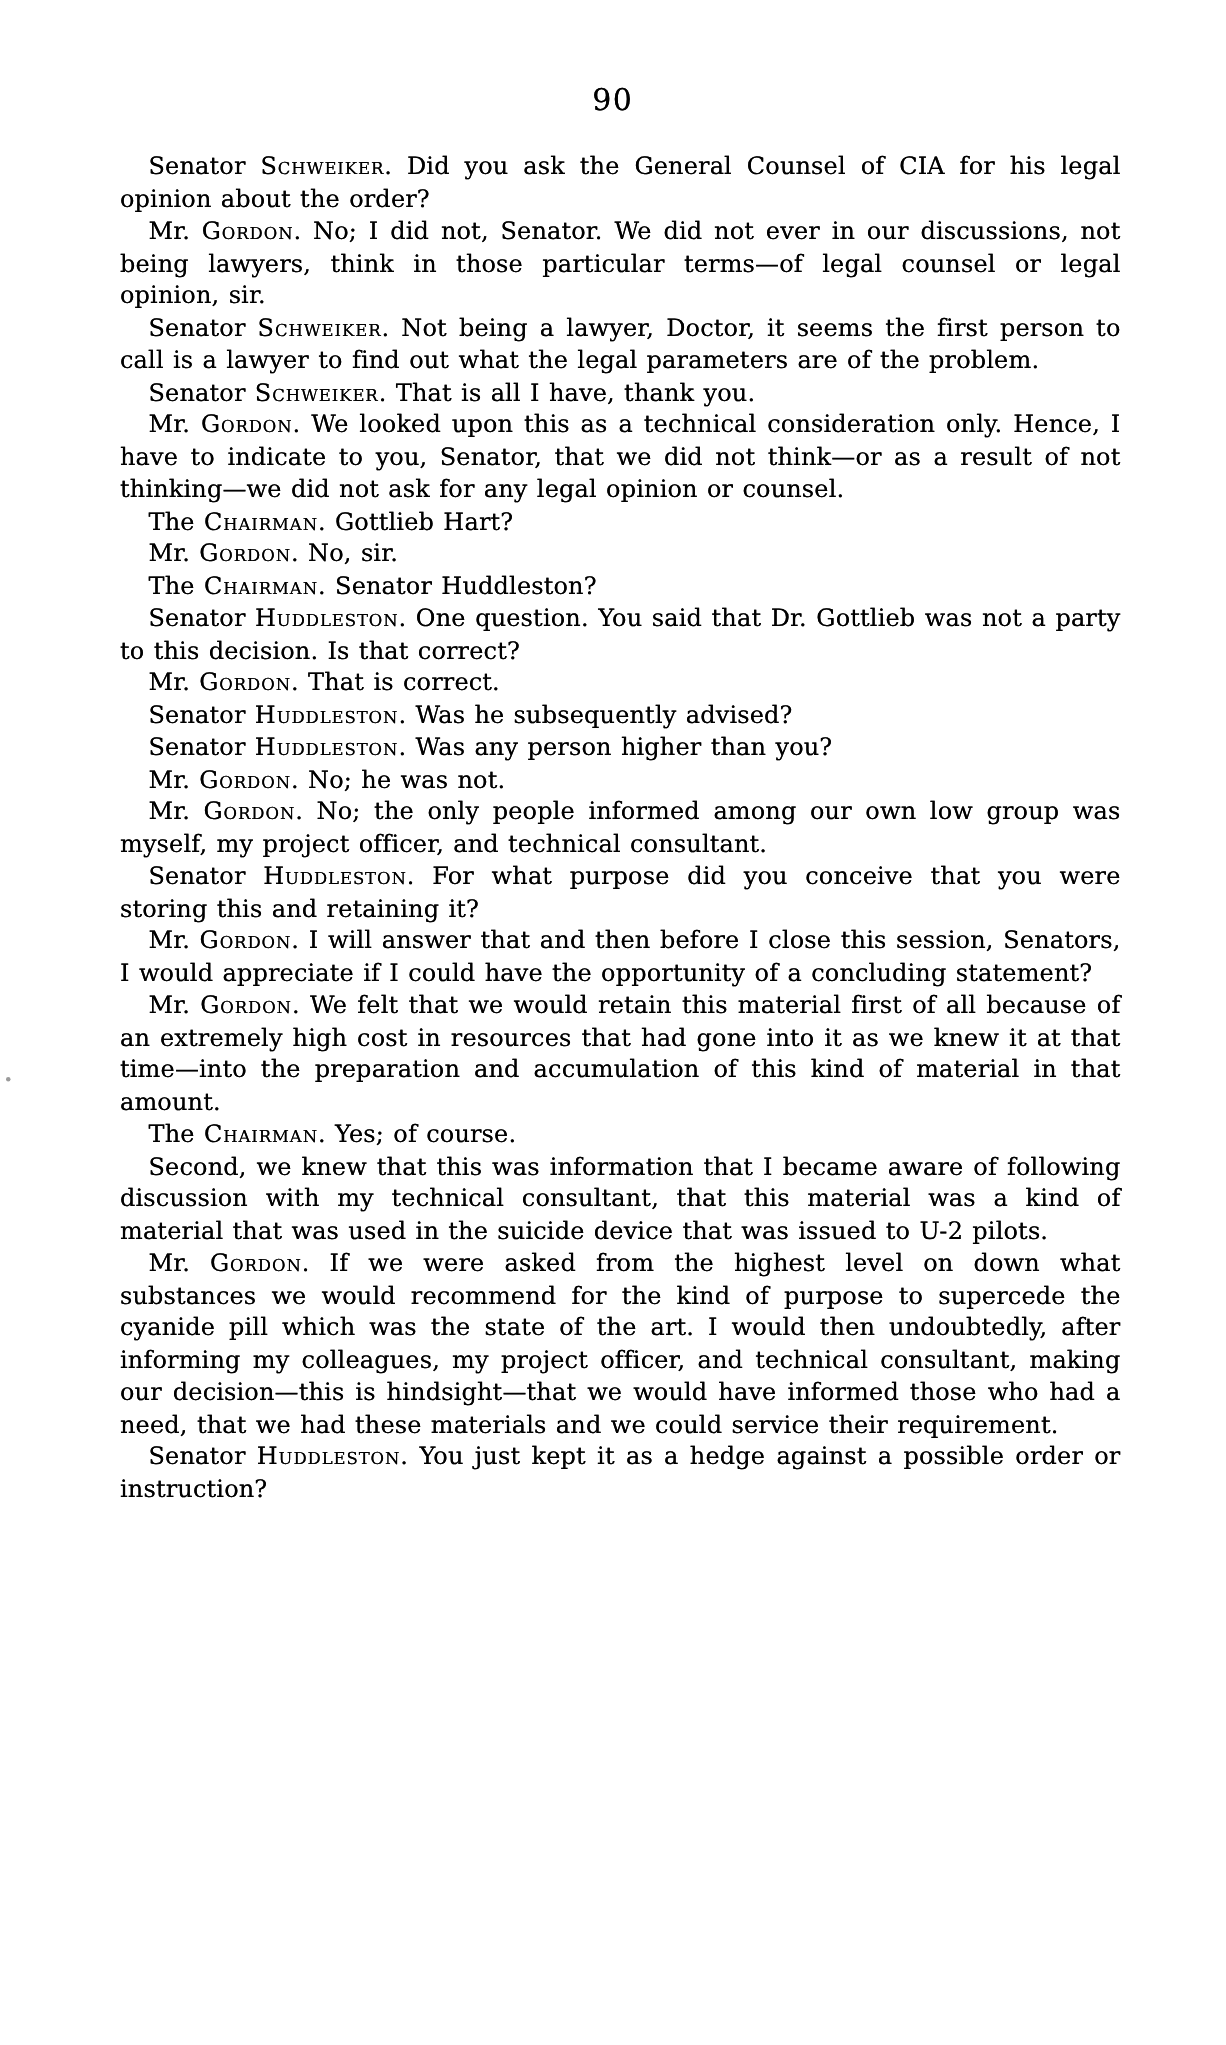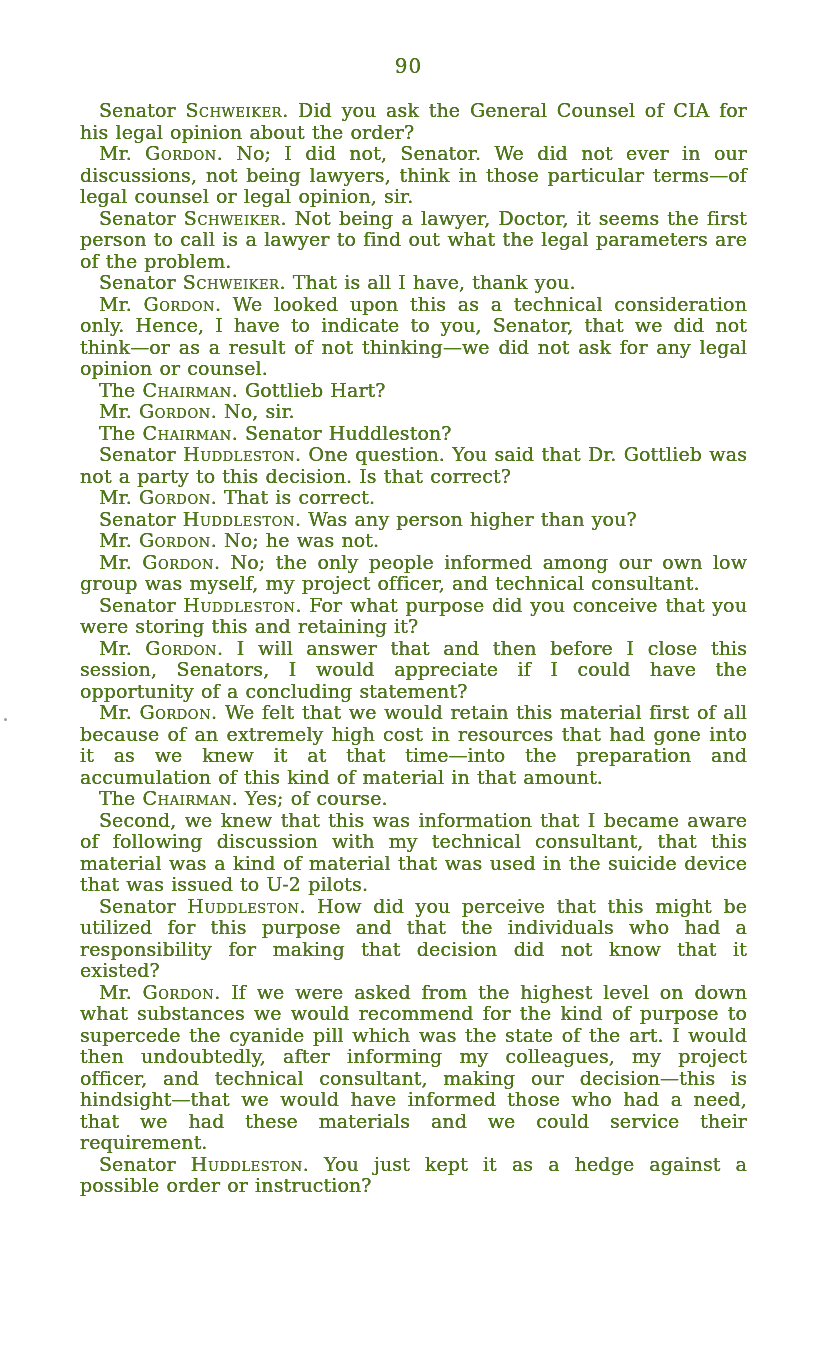--- a/index.html
+++ b/index.html
@@ -5,36 +5,36 @@
   html, body {
     margin: 0;
     padding: 0;
     background: #ffffff;
   }
   .page {
     position: relative;
     width: 817px;
     height: 1363px;
     background: #ffffff;
-    color: #4d7c0f;
+    color: #000000;
     font-family: "DejaVu Serif", "Liberation Serif", serif;
     overflow: hidden;
   }
   .page-number {
     padding-top: 54px;
     text-align: center;
     font-size: 20px;
     line-height: 24px;
     letter-spacing: 1px;
     text-shadow: 0 0 0.4px rgba(0,0,0,0.85);
   }
   .content {
     margin: 22px 70px 0 80px;
     text-align: justify;
-    font-size: 19px;
+    font-size: 16px;
     line-height: 21.5px;
     letter-spacing: 0.1px;
     word-spacing: 1px;
     text-shadow: 0 0 0.4px rgba(0,0,0,0.85);
   }
   .para {
     margin: 0;
     text-indent: 19px;
   }
   .speaker-name {
@@ -71,37 +71,37 @@
 
 
   <p class="para"><span class="speaker-prefix">Mr. </span><span class="speaker-name">Gordon</span><span class="para-text">. No, sir.</span></p>
 
   <p class="para"><span class="speaker-prefix">The </span><span class="speaker-name">Chairman</span><span class="para-text">. Senator Huddleston?</span></p>
 
   <p class="para"><span class="speaker-prefix">Senator </span><span class="speaker-name">Huddleston</span><span class="para-text">. One question. You said that Dr. Gottlieb was not a party to this decision. Is that correct?</span></p>
 
   <p class="para"><span class="speaker-prefix">Mr. </span><span class="speaker-name">Gordon</span><span class="para-text">. That is correct.</span></p>
 
+  <p class="para"><span class="speaker-prefix">Senator </span><span class="speaker-name">Huddleston</span><span class="para-text">. Was he subsequently advised?</span></p>
 
   <p class="para"><span class="speaker-prefix">Senator </span><span class="speaker-name">Huddleston</span><span class="para-text">. Was any person higher than you?</span></p>
 
   <p class="para"><span class="speaker-prefix">Mr. </span><span class="speaker-name">Gordon</span><span class="para-text">. No; he was not.</span></p>
 
   <p class="para"><span class="speaker-prefix">Mr. </span><span class="speaker-name">Gordon</span><span class="para-text">. No; the only people informed among our own low group was myself, my project officer, and technical consultant.</span></p>
 
   <p class="para"><span class="speaker-prefix">Senator </span><span class="speaker-name">Huddleston</span><span class="para-text">. For what purpose did you conceive that you were storing this and retaining it?</span></p>
 
   <p class="para"><span class="speaker-prefix">Mr. </span><span class="speaker-name">Gordon</span><span class="para-text">. I will answer that and then before I close this session, Senators, I would appreciate if I could have the opportunity of a concluding statement?</span></p>
 
   <p class="para"><span class="speaker-prefix">Mr. </span><span class="speaker-name">Gordon</span><span class="para-text">. We felt that we would retain this material first of all because of an extremely high cost in resources that had gone into it as we knew it at that time—into the preparation and accumulation of this kind of material in that amount.</span></p>
 
   <p class="para"><span class="speaker-prefix">The </span><span class="speaker-name">Chairman</span><span class="para-text">. Yes; of course.</span></p>
 
   <p class="para"><span class="speaker-prefix"></span><span class="speaker-name"></span><span class="para-text">Second, we knew that this was information that I became aware of following discussion with my technical consultant, that this material was a kind of material that was used in the suicide device that was issued to U-2 pilots.</span></p>
 
-  <p class="para"><span class="speaker-prefix">Senator </span><span class="speaker-name">Huddleston</span><span class="para-text">. How did you perceive that this might be utilized for this purpose and that the individuals who had a responsibility for making that decision did not know that it existed?</span></p>
 
   <p class="para"><span class="speaker-prefix">Mr. </span><span class="speaker-name">Gordon</span><span class="para-text">. If we were asked from the highest level on down what substances we would recommend for the kind of purpose to supercede the cyanide pill which was the state of the art. I would then undoubtedly, after informing my colleagues, my project officer, and technical consultant, making our decision—this is hindsight—that we would have informed those who had a need, that we had these materials and we could service their requirement.</span></p>
 
   <p class="para"><span class="speaker-prefix">Senator </span><span class="speaker-name">Huddleston</span><span class="para-text">. You just kept it as a hedge against a possible order or instruction?</span></p>
 </div>
   <div class="speck"></div>
 </div>
 
 </body></html>

